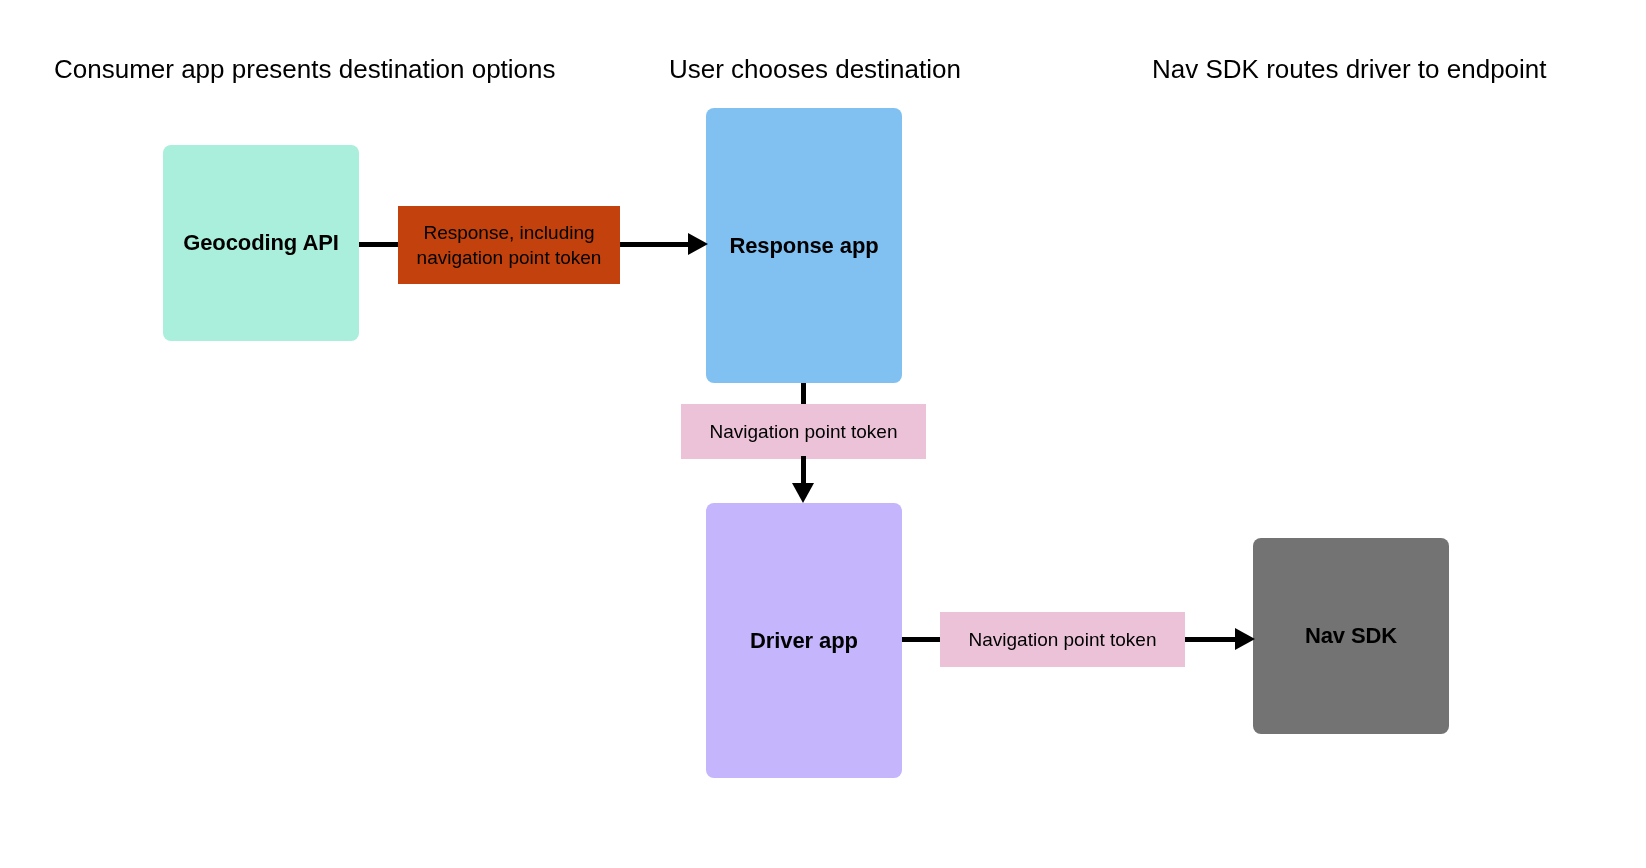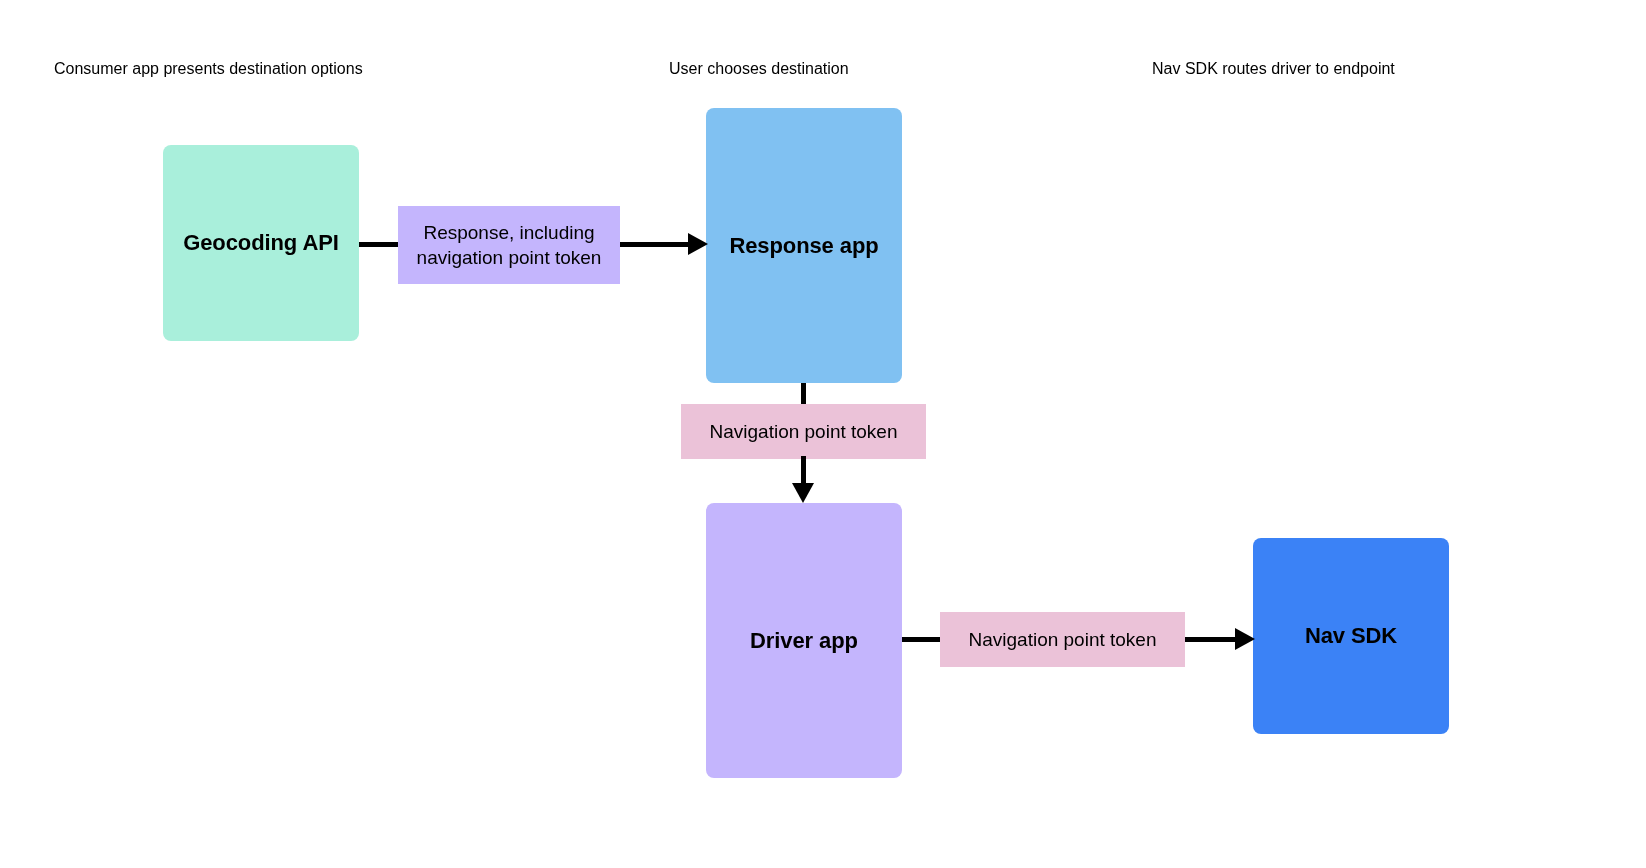--- a/index.html
+++ b/index.html
@@ -16,21 +16,21 @@
     position: relative;
     width: 1646px;
     height: 868px;
     background: #ffffff;
     overflow: hidden;
   }
 
   
   .col-heading {
     position: absolute;
-    font-size: 16px;
+    font-size: 26px;
     line-height: 28px;
     color: #000000;
     white-space: nowrap;
     font-weight: 400;
   }
   #heading-0 { left: 54px;   top: 55px; }
   #heading-1 { left: 669px;  top: 55px; }
   #heading-2 { left: 1152px; top: 55px; text-align: right; }
 
   
@@ -139,25 +139,25 @@
   <div class="col-heading" id="heading-0">Consumer app presents destination options</div>
   <div class="col-heading" id="heading-1">User chooses destination</div>
   <div class="col-heading" id="heading-2">Nav SDK routes driver to endpoint</div>
 
   <div class="node" id="node-geocoding" style="background-color: rgb(169, 239, 219);">Geocoding API</div>
 
   <div class="node" id="node-consumer" style="background-color: rgb(128, 193, 242);">Response app</div>
 
   <div class="node" id="node-driver" style="background-color: #c4b5fd;">Driver app</div>
 
-  <div class="node" id="node-navsdk" style="background-color: #3b82f6;">Nav SDK</div>
+  <div class="node" id="node-navsdk" style="background-color: #737373;">Nav SDK</div>
 
   <div class="conn conn-h" id="conn-geo-stub" style="background: rgb(0, 0, 0);"></div>
 
-  <div class="edge-label" id="label-response" style="background-color: #c4b5fd;">Response, including navigation point token</div>
+  <div class="edge-label" id="label-response" style="background-color: #c2410c;">Response, including navigation point token</div>
 
   <div class="conn conn-h" id="conn-label-consumer" style="background: rgb(0, 0, 0);"></div>
   <div class="arrow-head arrow-right" id="arrow-consumer" style="border-left-color: rgb(0, 0, 0);"></div>
 
   <div class="conn conn-v" id="conn-consumer-label" style="background: rgb(0, 0, 0);"></div>
 
   <div class="edge-label" id="label-nav-mid" style="background-color: rgb(235, 194, 216);">Navigation point token</div>
 
   <div class="conn conn-v" id="conn-label-driver" style="background: rgb(0, 0, 0);"></div>
   <div class="arrow-head arrow-down" id="arrow-driver" style="border-top-color: rgb(0, 0, 0);"></div>

